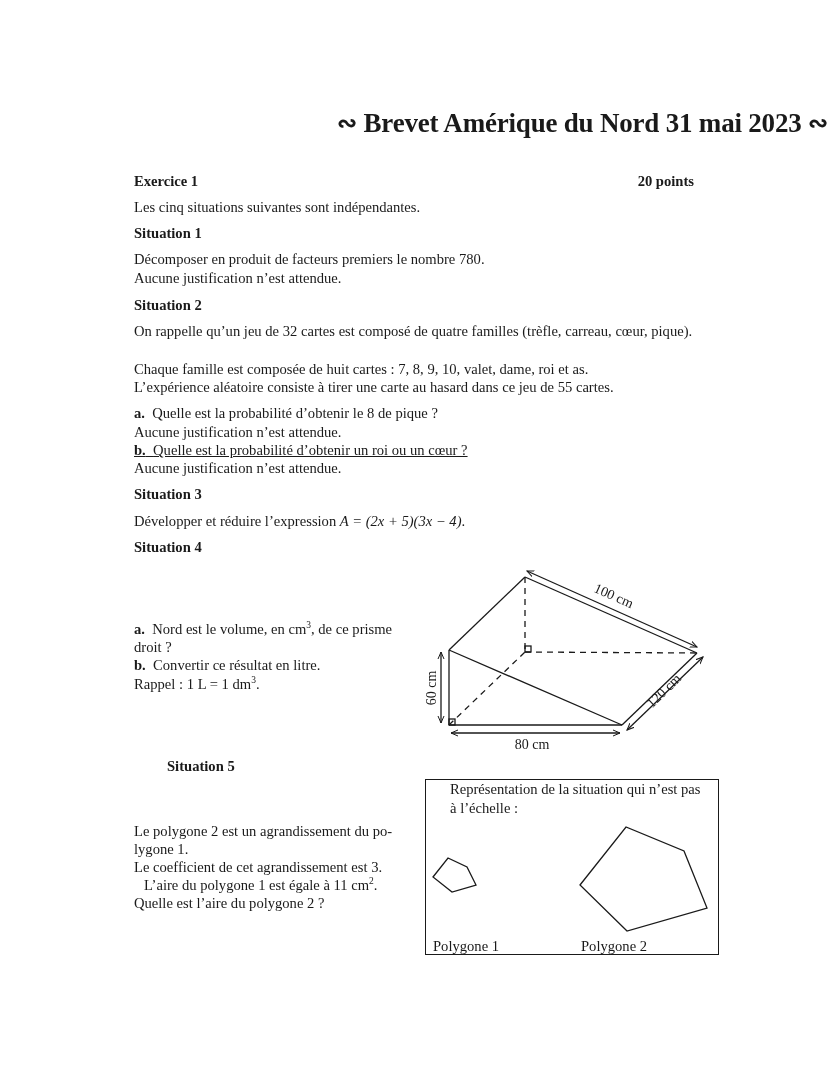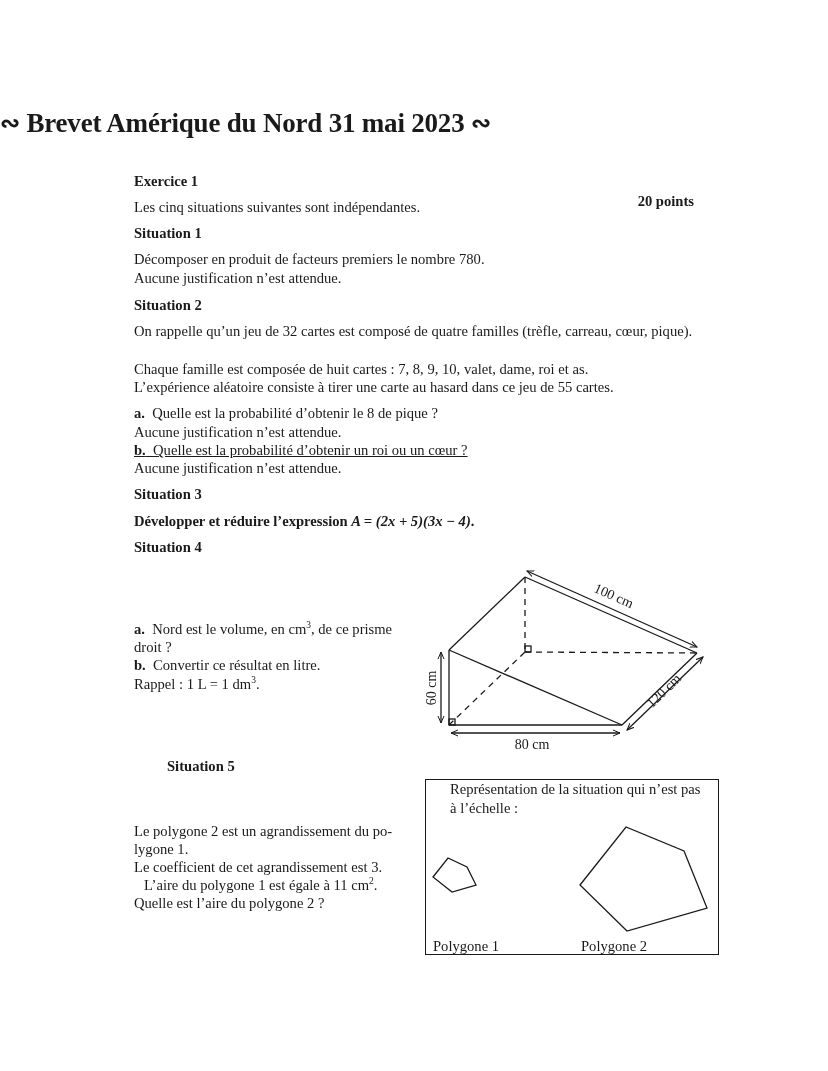--- a/index.html
+++ b/index.html
@@ -3,21 +3,21 @@
   <meta charset="utf-8">
   <style>
     html, body { margin: 0; padding: 0; background: #ffffff; }
     body {
       width: 828px; height: 1071px; position: relative; overflow: hidden;
       font-family: "DejaVu Serif", "Liberation Serif", serif;
       color: #1a1a1a;
     }
     .abs { position: absolute; }
     .title {
-      left: 0; width: 828px; top: 108px; text-align: left;
+      left: 0; width: 828px; top: 108px; text-align: right;
       font-family: "Liberation Serif", "DejaVu Serif", serif;
       font-weight: bold; font-size: 27px; letter-spacing: -0.2px;
     }
     .title .orn { font-size: 24px; display: inline-block; transform: translateY(-1px); }
     .txt {
       font-family: "Liberation Serif", "DejaVu Serif", serif;
       font-size: 14.6px; line-height: 19px; white-space: nowrap;
     }
     .bold { font-weight: bold; }
     .justify { white-space: normal; text-align: justify; text-align-last: left; }
@@ -33,21 +33,21 @@
 </head>
 <body>
 
 <div class="abs title">
   <span class="orn">∾</span>
   <span>Brevet Amérique du Nord 31 mai 2023</span>
   <span class="orn">∾</span>
 </div>
 
 <div class="abs txt bold" style="left:134px; top:172px;">Exercice 1</div>
-<div class="abs txt bold" style="right:134px; top:172px;margin-top:20px;">20 points</div>
+<div class="abs txt bold" style="right:134px; top:172px;">20 points</div>
 <div class="abs txt" style="left:134px; top:198px;">Les cinq situations suivantes sont indépendantes.</div>
 
 <div class="abs txt bold" style="left:134px; top:224px;">Situation 1</div>
 <div class="abs txt" style="left:134px; top:250px;">Décomposer en produit de facteurs premiers le nombre 780.</div>
 <div class="abs txt" style="left:134px; top:269px;">Aucune justification n’est attendue.</div>
 
 <div class="abs txt bold" style="left:134px; top:296px;">Situation 2</div>
 <div class="abs txt justify" style="left:134px; top:322px; width:560px;">On rappelle qu’un jeu de 32 cartes est composé de quatre familles (trèfle, carreau, cœur, pique).</div>
 <div class="abs txt" style="left:134px; top:360px;">Chaque famille est composée de huit cartes : 7, 8, 9, 10, valet, dame, roi et as.</div>
 <div class="abs txt" style="left:134px; top:378px;">L’expérience aléatoire consiste à tirer une carte au hasard dans ce jeu de 55 cartes.</div>
@@ -57,21 +57,21 @@
   <span>Quelle est la probabilité d’obtenir le 8 de pique ?</span>
 </div>
 <div class="abs txt" style="left:134px; top:423px;">Aucune justification n’est attendue.</div>
 <div class="abs txt" style="left:134px; top:441px;text-decoration:underline;">
   <span class="bold">b.</span>&nbsp;
   <span>Quelle est la probabilité d’obtenir un roi ou un cœur ?</span>
 </div>
 <div class="abs txt" style="left:134px; top:459px;">Aucune justification n’est attendue.</div>
 
 <div class="abs txt bold" style="left:134px; top:485px;">Situation 3</div>
-<div class="abs txt" style="left:134px; top:512px;font-weight:bold;">
+<div class="abs txt" style="left:134px; top:512px;">
   <span>Développer et réduire l’expression </span><span class="math">A = (2x + 5)(3x − 4)</span><span>.</span>
 </div>
 
 <div class="abs txt bold" style="left:134px; top:538px;">Situation 4</div>
 <div class="abs txt" style="left:134px; top:620px;">
   <span class="bold">a.</span>&nbsp;
   <span>Nord est le volume, en cm</span><sup>3</sup><span>, de ce prisme</span>
 </div>
 <div class="abs txt" style="left:134px; top:638px;">droit ?</div>
 <div class="abs txt" style="left:134px; top:656px;">

